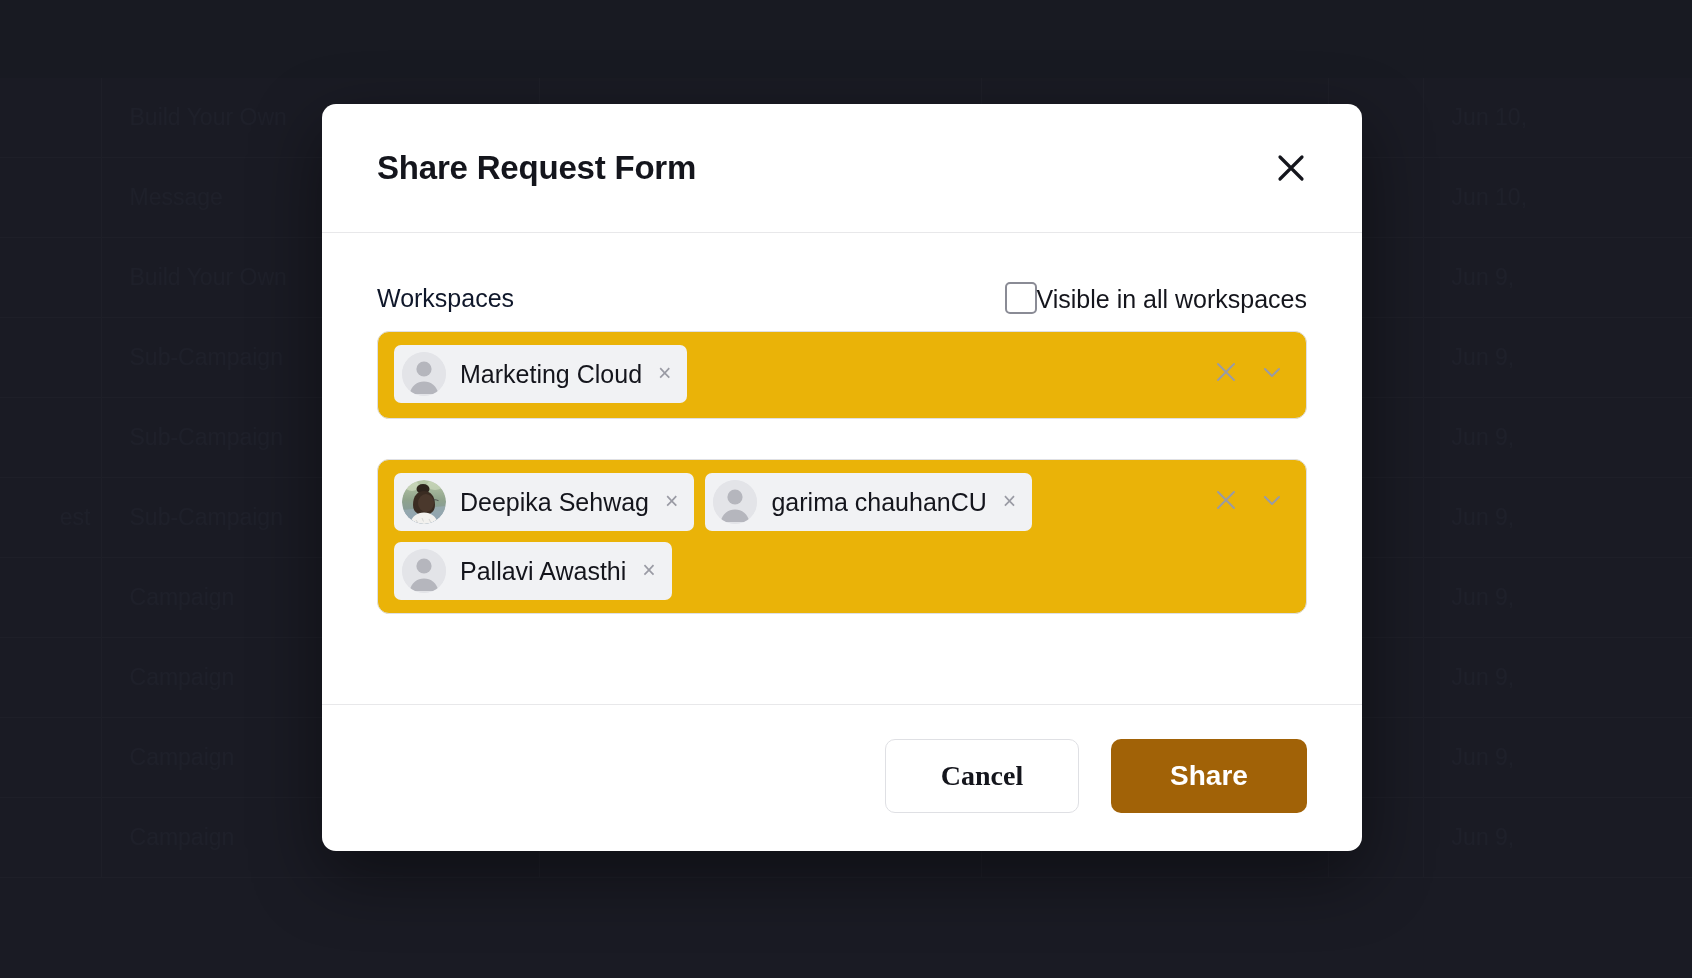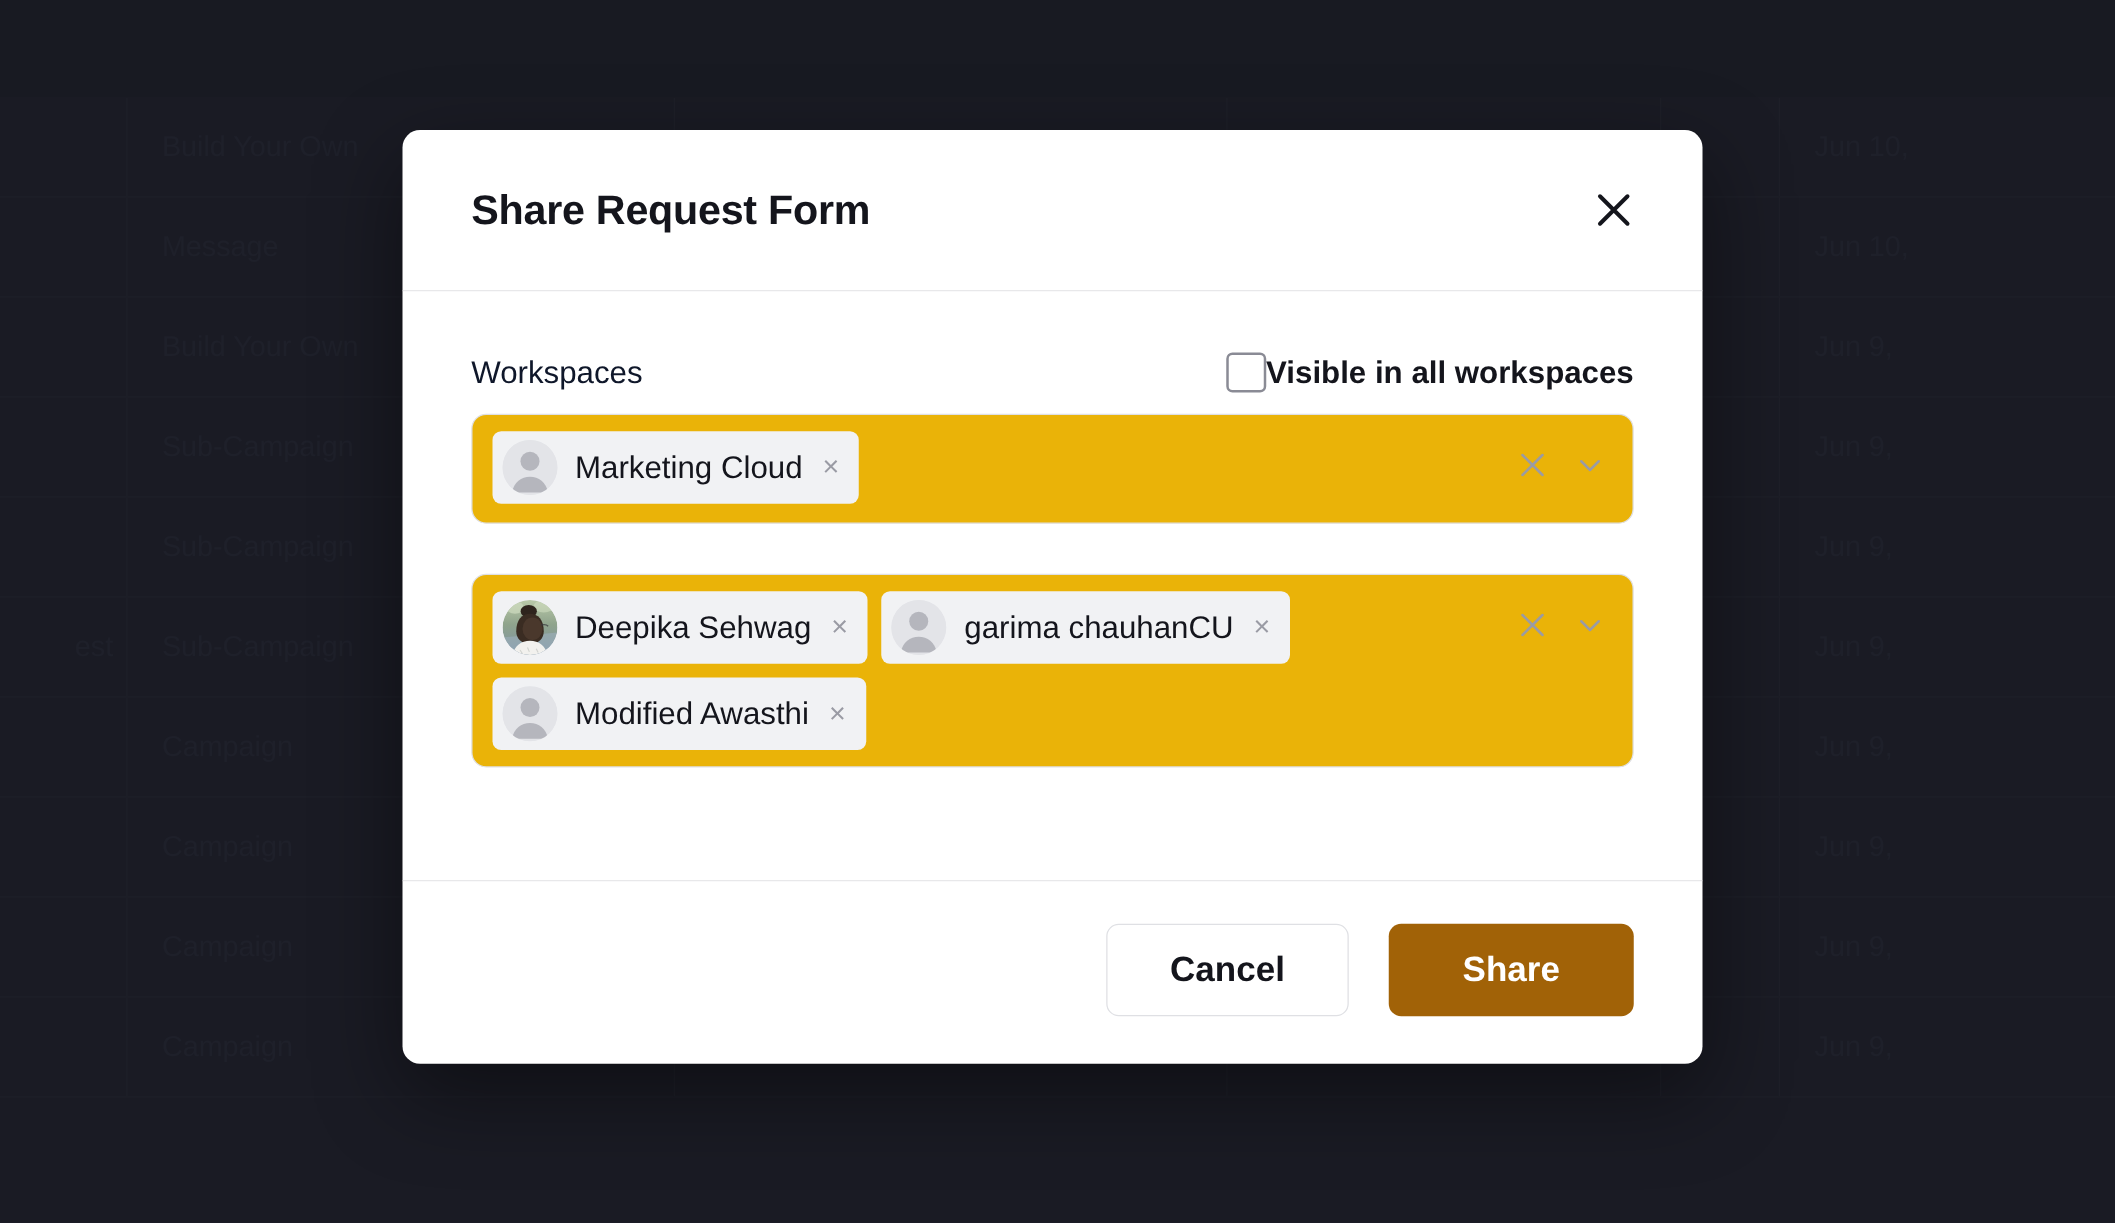--- a/index.html
+++ b/index.html
@@ -116,23 +116,22 @@
     margin-bottom: 16px;
     height: 34px;
   }
   .field-label {
     font-size: 25px;
     color: #0f172a;
     text-align: center;
   }
   .checkbox-wrap {
     display: flex;
-    align-items: center;
+    align-items: flex-end;
     cursor: pointer;
-    font-weight: bold;
   }
   .checkbox-box {
     width: 32px; height: 32px;
     border: 2.5px solid #8a8b95;
     border-radius: 5px;
     background: #fff;
     flex: 0 0 32px;
   }
   .checkbox-label {
     font-size: 25px;
@@ -225,20 +224,21 @@
     font-family: "Liberation Sans", sans-serif;
     display: flex;
     align-items: center;
     justify-content: center;
   }
   #cancel-btn {
     width: 194px;
     background: #ffffff;
     border: 1.5px solid #dfe0e4;
     color: #14151c;
+    font-family: Liberation Serif, serif;
   }
   #share-btn {
     width: 196px;
     background: #a16207;
     border: none;
     color: #ffffff;
   }
 </style>
 </head>
 <body>
@@ -441,21 +441,21 @@
               <button class="chip-remove">×</button>
             </div>
             <div class="chip">
               <span class="chip-avatar">
                 <svg viewBox="0 0 44 44">
                   <circle cx="22" cy="22" r="22" fill="#e3e4e8"></circle>
                   <circle cx="22" cy="17" r="7.6" fill="#b5b6bd"></circle>
                   <path d="M7.5 42c1.6-8.2 7.6-12.6 14.5-12.6S34.9 33.8 36.5 42z" fill="#b5b6bd"></path>
                 </svg>
               </span>
-              <span class="chip-label">Modified Awasthi</span>
+              <span class="chip-label">Pallavi Awasthi</span>
               <button class="chip-remove">×</button>
             </div>
           </div>
         <div class="ms-actions">
           <button class="ic" aria-label="Clear">
             <svg width="26" height="26" viewBox="0 0 26 26" fill="none">
               <path d="M5 5 L21 21 M21 5 L5 21" stroke="currentColor" stroke-width="2" stroke-linecap="round"></path>
             </svg>
           </button>
           <button class="ic" aria-label="Open list">

